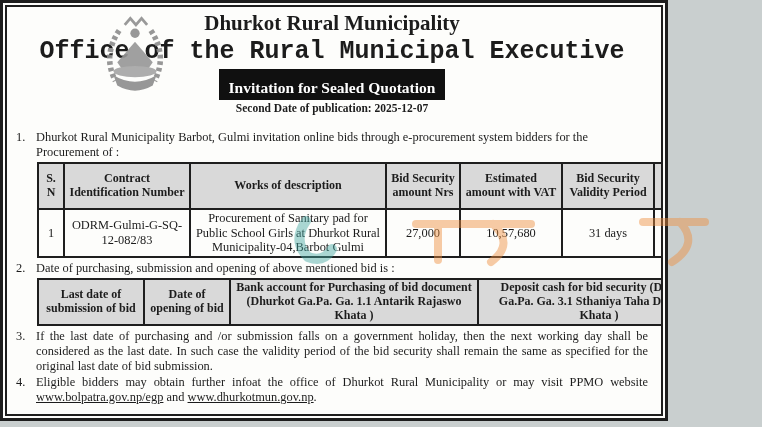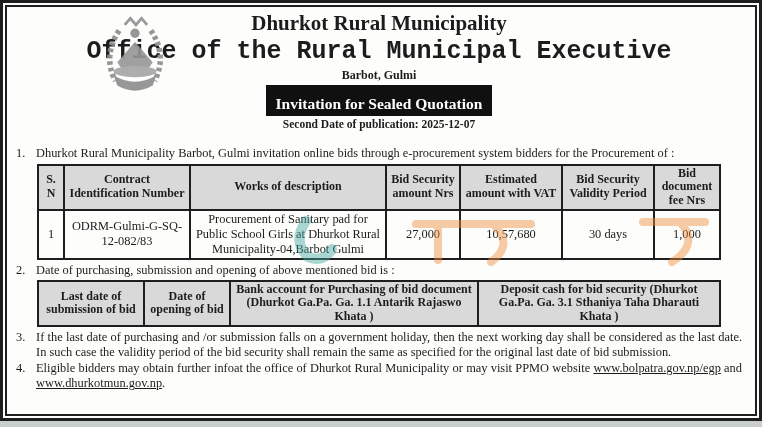--- a/index.html
+++ b/index.html
@@ -3,21 +3,21 @@
 <meta charset="utf-8">
 <style>
   html,body { margin:0; padding:0; }
   body {
     width:762px; height:427px; overflow:hidden;
     background:#c9cfcf;
     font-family:"Liberation Serif", serif;
     color:#1c1c1c;
   }
   .page {
-    position:relative; width:762px; height:421px;
+    position:relative; width:668px; height:421px;
     box-sizing:border-box;
     background:#fdfdfb;
     border:3px solid #1e1e1e;
   }
   .frame {
     position:absolute; top:2px; left:2px; right:2px; bottom:2px;
     border:2px solid #1e1e1e;
     padding:2px 12px 2px 8px;
     overflow:hidden;
     box-sizing:border-box;
@@ -78,21 +78,20 @@
             <path d="M34 12 L40 5 L46 12 L52 5 L58 12" stroke="#8f8f8f" stroke-width="3" fill="none"></path>
             <circle cx="45" cy="21" r="5" fill="#8d8d8d"></circle>
             <path d="M26 52 L45 30 L64 52 L58 61 L32 61 Z" fill="#979797"></path>
             <ellipse cx="45" cy="62" rx="23" ry="6" fill="#a5a5a5"></ellipse>
             <path d="M22 66 Q45 80 68 66 L64 77 Q45 88 26 77 Z" fill="#8d8d8d"></path>
           </g>
         </svg>
       </div>
       <div class="title-main">Dhurkot Rural Municipality</div>
       <div class="title-office">Office of the Rural Municipal Executive</div>
-      <div class="addr">Barbot, Gulmi</div>
       <div class="banner-row">
         <span class="banner">Invitation for Sealed Quotation</span>
       </div>
       <div class="pubdate">Second Date of publication: 2025-12-07</div>
     </div>
 
     <div class="clause">
       <span class="num">1.</span>
       <span class="cbody">Dhurkot Rural Municipality Barbot, Gulmi invitation online bids through e-procurement system bidders for the Procurement of :</span>
     </div>
@@ -116,21 +115,21 @@
         <th>Estimated amount with VAT</th>
         <th>Bid Security Validity Period</th>
         <th>Bid document fee Nrs</th>
       </tr>
       <tr>
         <td>1</td>
         <td>ODRM-Gulmi-G-SQ-12-082/83</td>
         <td>Procurement of Sanitary pad for Public School Girls at Dhurkot Rural Municipality-04,Barbot Gulmi</td>
         <td>27,000</td>
         <td>10,57,680</td>
-        <td>30 days</td>
+        <td>31 days</td>
         <td>1,000</td>
       </tr>
     </tbody>
       </table>
 
     <div class="clause">
       <span class="num">2.</span>
       <span class="cbody">Date of purchasing, submission and opening of above mentioned bid is :</span>
     </div>
 

